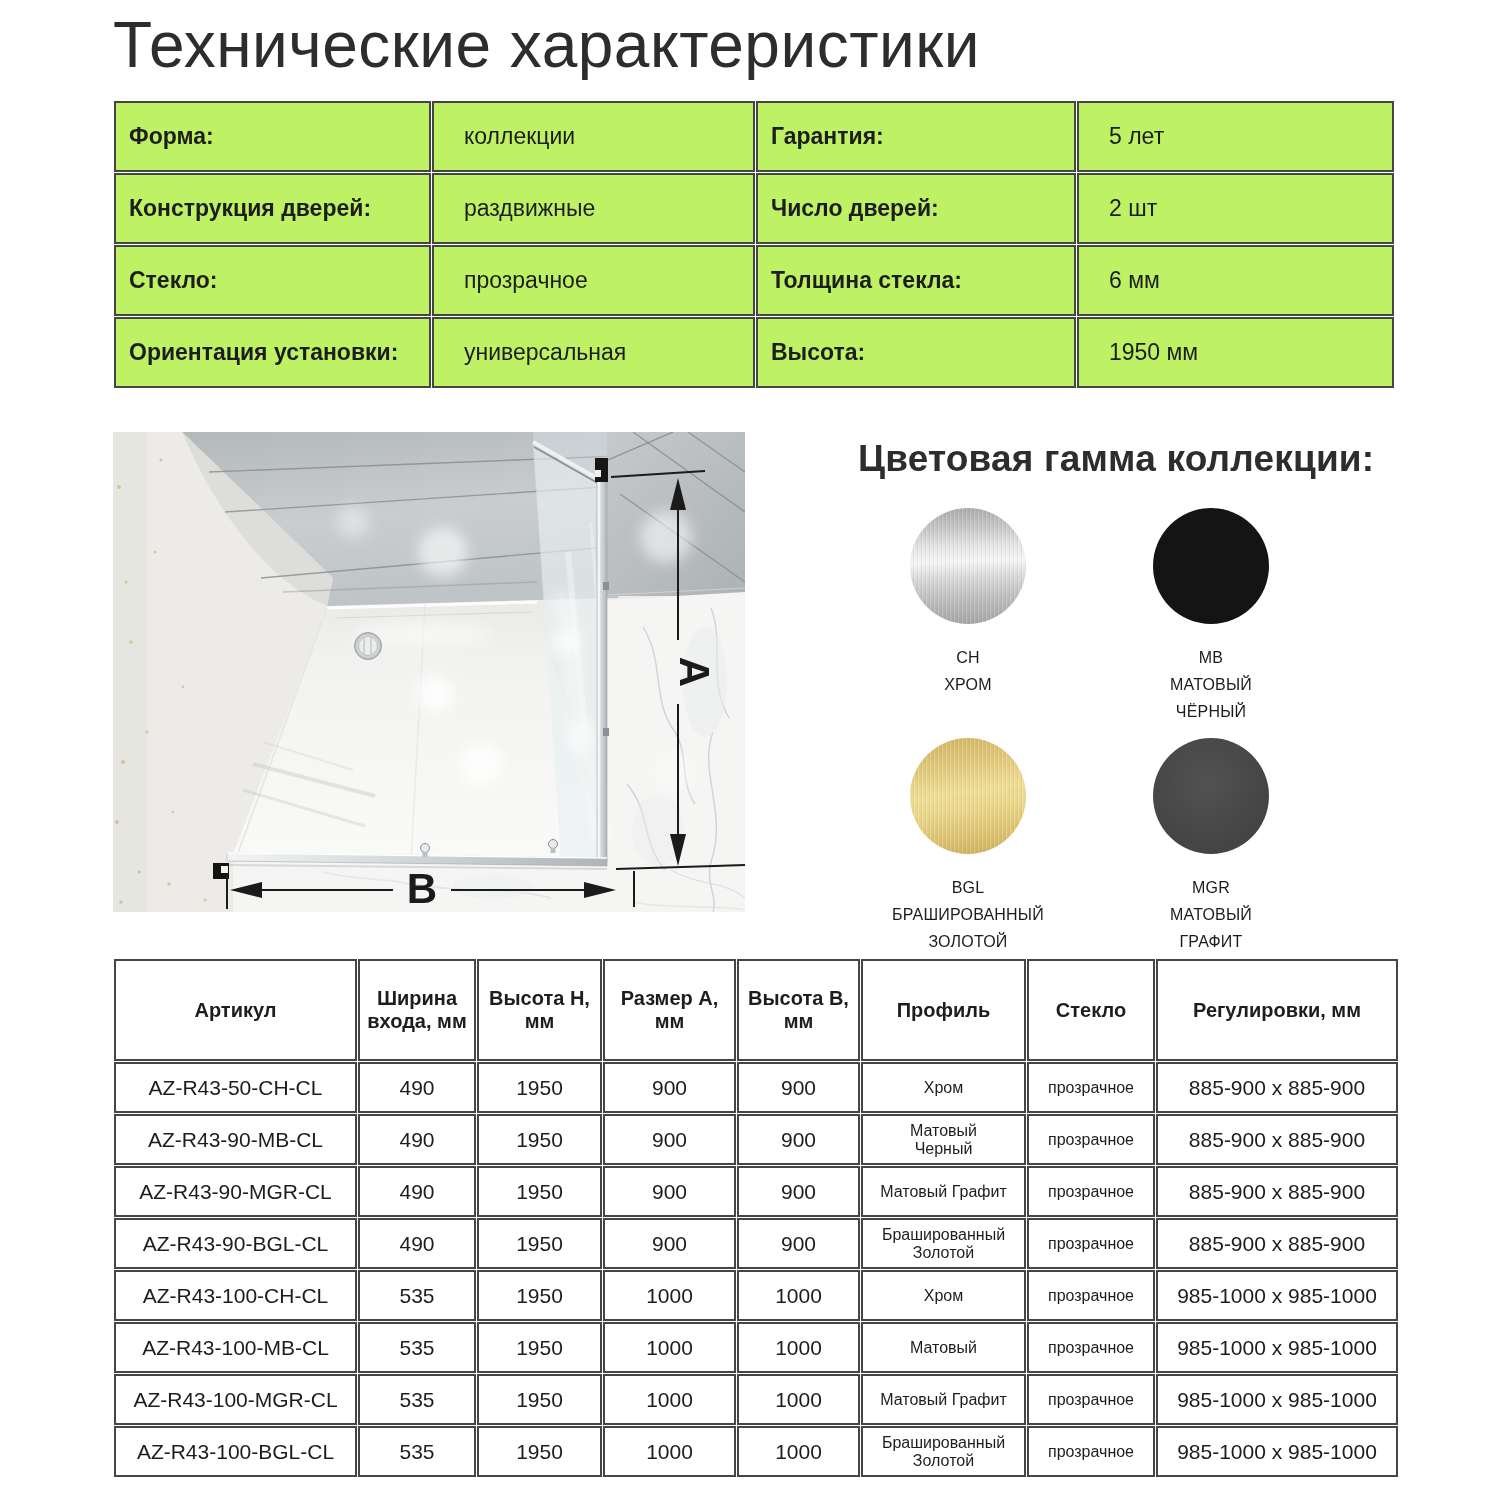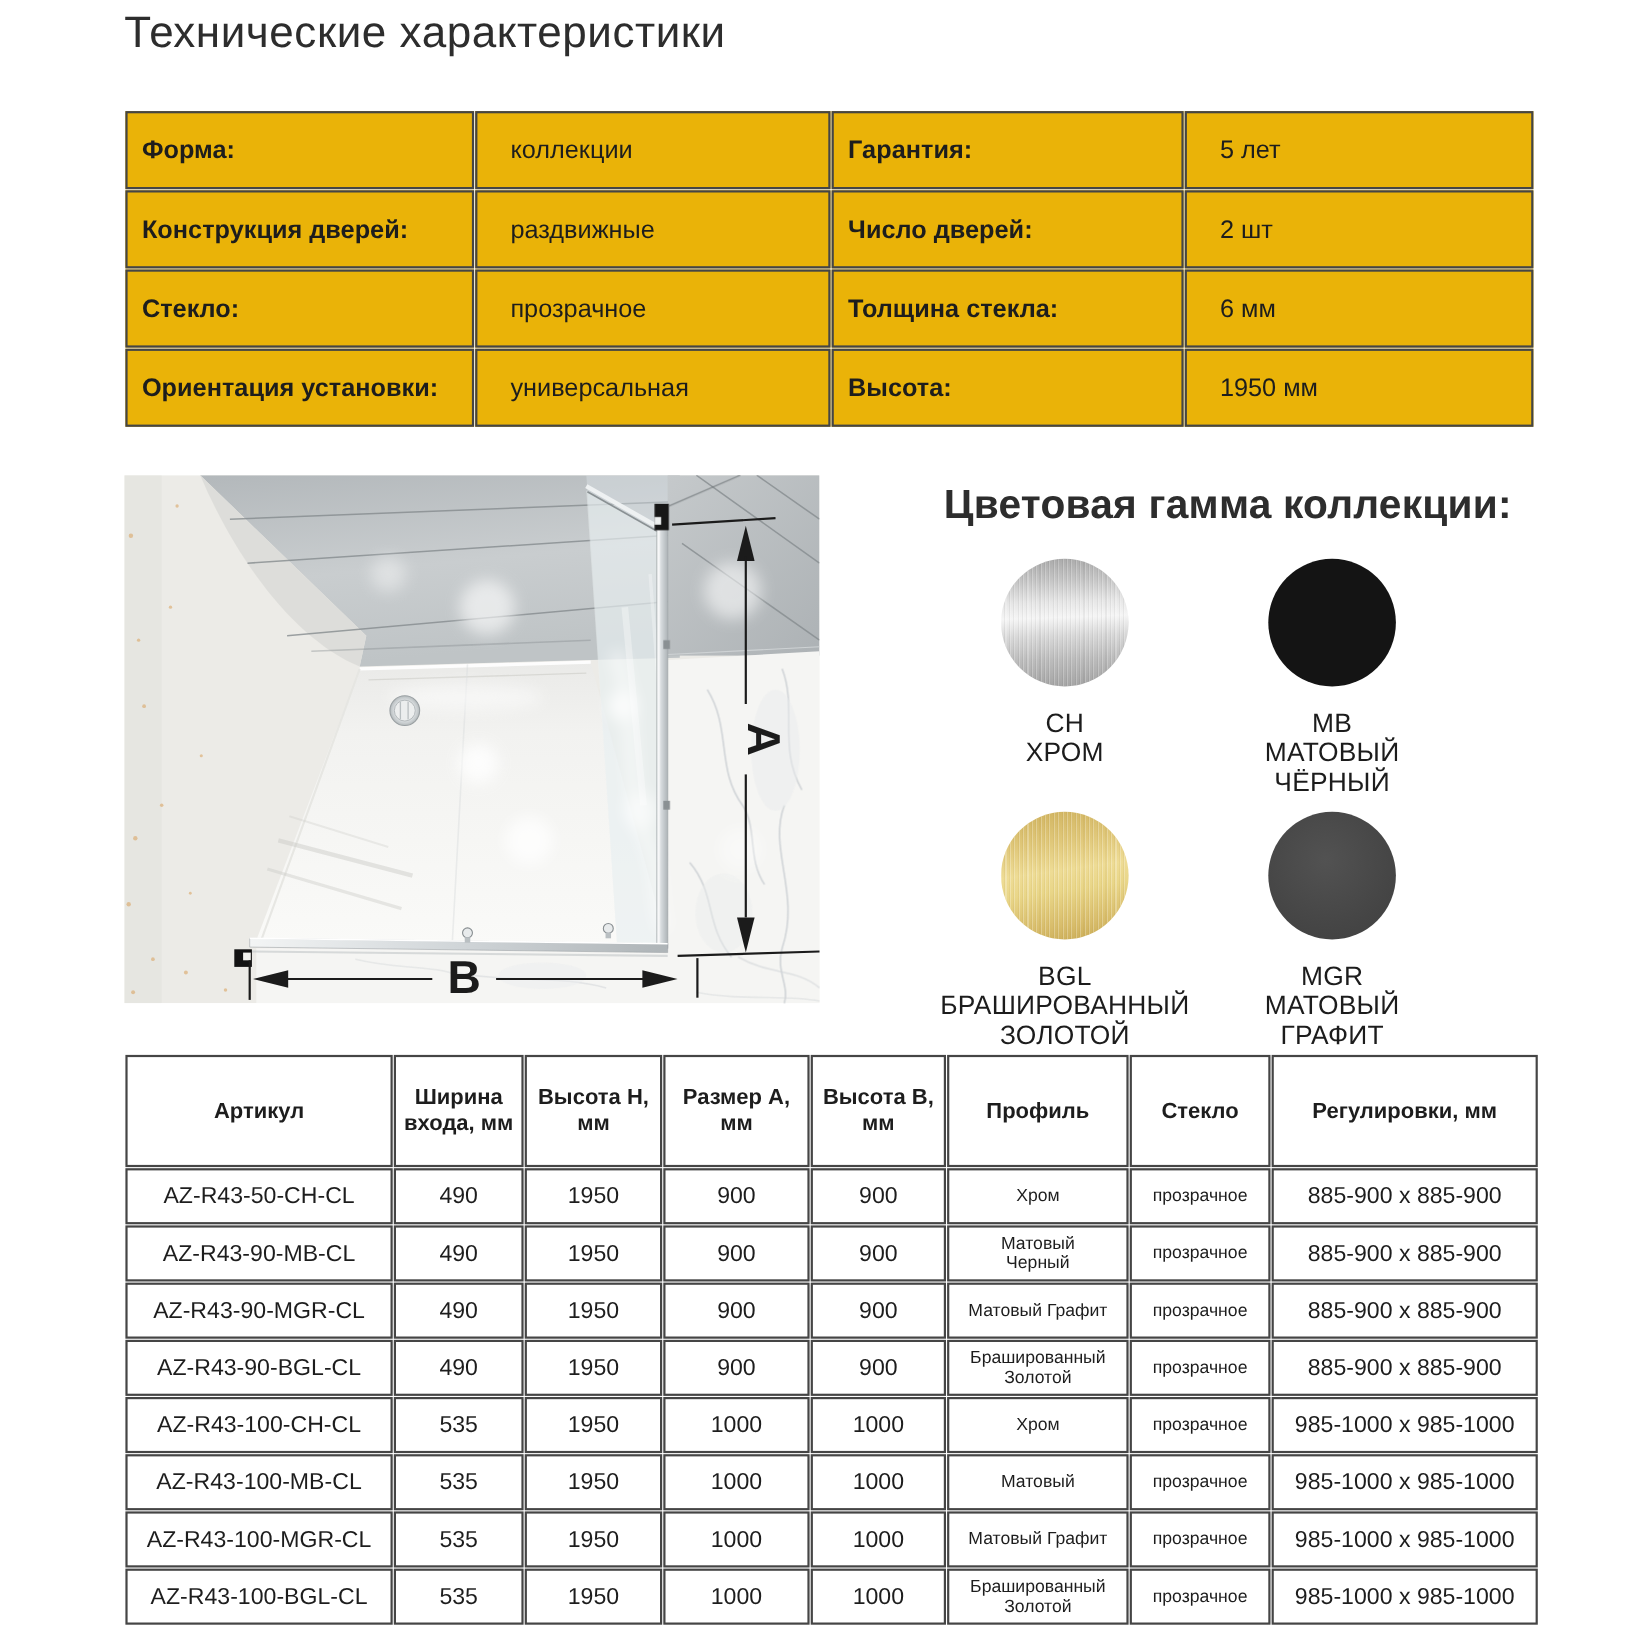--- a/index.html
+++ b/index.html
@@ -1,26 +1,26 @@
 <!DOCTYPE html>
 <html><head>
 <meta charset="utf-8">
 <style>
   html,body { margin:0; padding:0; background:#ffffff; }
   body { width:1500px; height:1500px; font-family:"Liberation Sans", sans-serif; color:#222; }
   .canvas { position:relative; width:1500px; height:1500px; background:#fff; overflow:hidden; }
 
-  .page-title { position:absolute; left:113px; top:8px; font-size:40px; font-weight:500;
+  .page-title { position:absolute; left:113px; top:8px; font-size:64px; font-weight:500;
                 letter-spacing:.5px; color:#2d2d2d; white-space:nowrap; }
 
   
   .spec-table { position:absolute; left:113px; top:100px; width:1277px;
                 border-collapse:separate; border-spacing:1px; table-layout:fixed; }
   .spec-table td { border:2px solid #454545; box-sizing:border-box; height:71px;
-                   font-size:23px; vertical-align:middle; background:#eab308; color:#1d1d1d; }
+                   font-size:23px; vertical-align:middle; background:#bef264; color:#1d1d1d; }
   .spec-table td.lbl { font-weight:bold; padding-left:13px; }
   .spec-table td.val { padding-left:30px; font-weight:normal; }
 
   
   .figure { position:absolute; left:113px; top:432px; width:632px; height:480px; }
 
   
   .colors { position:absolute; left:845px; top:438px; width:556px; height:520px; }
   .colors-title { margin-left:13px; font-size:37px; font-weight:bold; color:#2d2d2d; letter-spacing:.2px; }
   .swatch { position:absolute; width:240px; text-align:center; }
@@ -29,21 +29,21 @@
   .swatch.s2 { left:3px;   top:300px; }
   .swatch.s3 { left:246px; top:300px; }
   .sw-circle { width:116px; height:116px; border-radius:50%; margin:0 auto; position:relative; overflow:hidden; }
   .sw-circle::after { content:""; position:absolute; inset:0; border-radius:50%; }
   .sw-chrome { background:linear-gradient(178deg,#a8a8a8 0%,#c6c6c6 18%,#e6e6e6 34%,#f5f5f5 46%,#d8d8d8 60%,#bcbcbc 78%,#a3a3a3 100%); }
   .sw-chrome::after { background:repeating-linear-gradient(90deg, rgba(255,255,255,.22) 0 1px, rgba(0,0,0,0) 1px 3px, rgba(0,0,0,.05) 3px 4px); }
   .sw-black { background:#141414; }
   .sw-gold { background:linear-gradient(172deg,#cfb25e 0%,#e0c87a 26%,#eedc95 46%,#e9d688 60%,#d8bd6b 84%,#c9ab55 100%); }
   .sw-gold::after { background:repeating-linear-gradient(90deg, rgba(255,255,255,.25) 0 1px, rgba(0,0,0,0) 1px 3px, rgba(150,110,30,.08) 3px 4px); }
   .sw-graphite { background:radial-gradient(circle at 45% 38%, #525252 0%, #464646 60%, #3f3f3f 100%); }
-  .sw-text { margin-top:20px; font-size:24px; line-height:27px; color:#1c1c1c; letter-spacing:.2px; }
+  .sw-text { margin-top:20px; font-size:16px; line-height:27px; color:#1c1c1c; letter-spacing:.2px; }
   .sw-name { white-space:pre-line; }
 
   
   .main-table { position:absolute; left:113px; top:958px; width:1277px;
                 border-collapse:separate; border-spacing:1px; table-layout:fixed; }
   .main-table th, .main-table td { border:2px solid #454545; box-sizing:border-box; background:#fff;
                  text-align:center; vertical-align:middle; color:#1d1d1d; white-space:pre-line; }
   .main-table th { height:102px; font-size:20px; font-weight:bold; }
   .main-table td { height:51px; font-size:21px; font-weight:normal; }
   .main-table td:nth-child(6), .main-table td:nth-child(7) { font-size:16px; }

